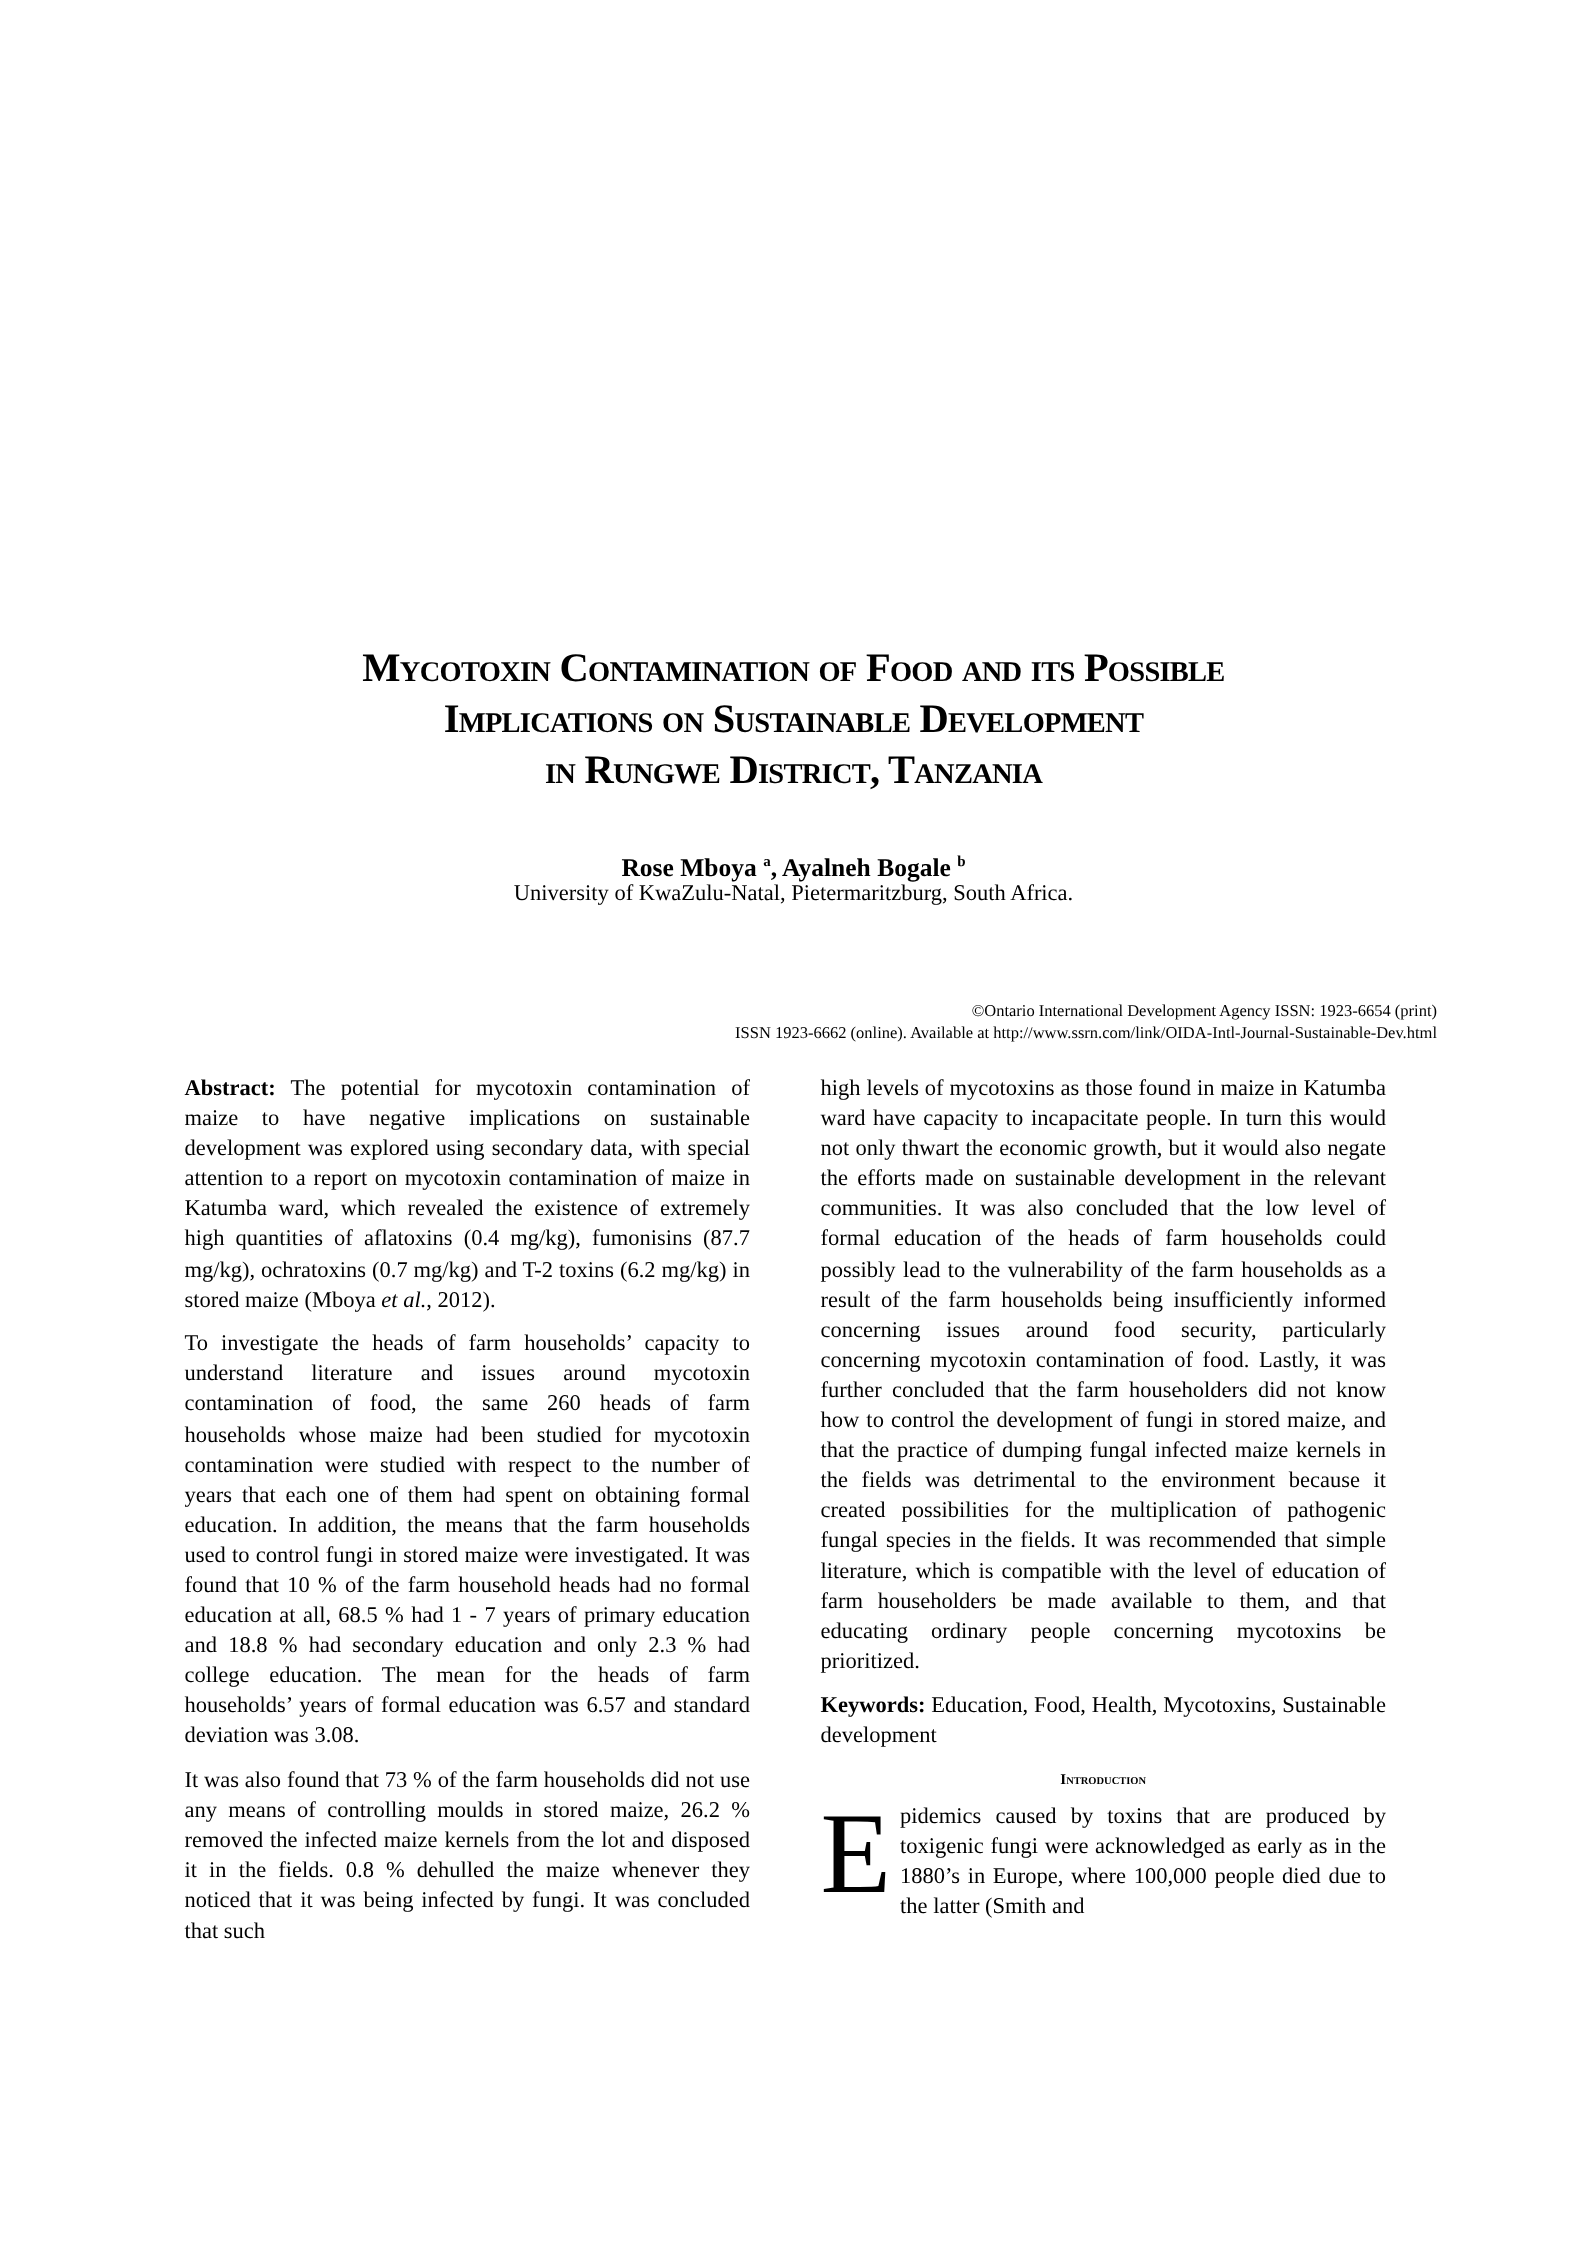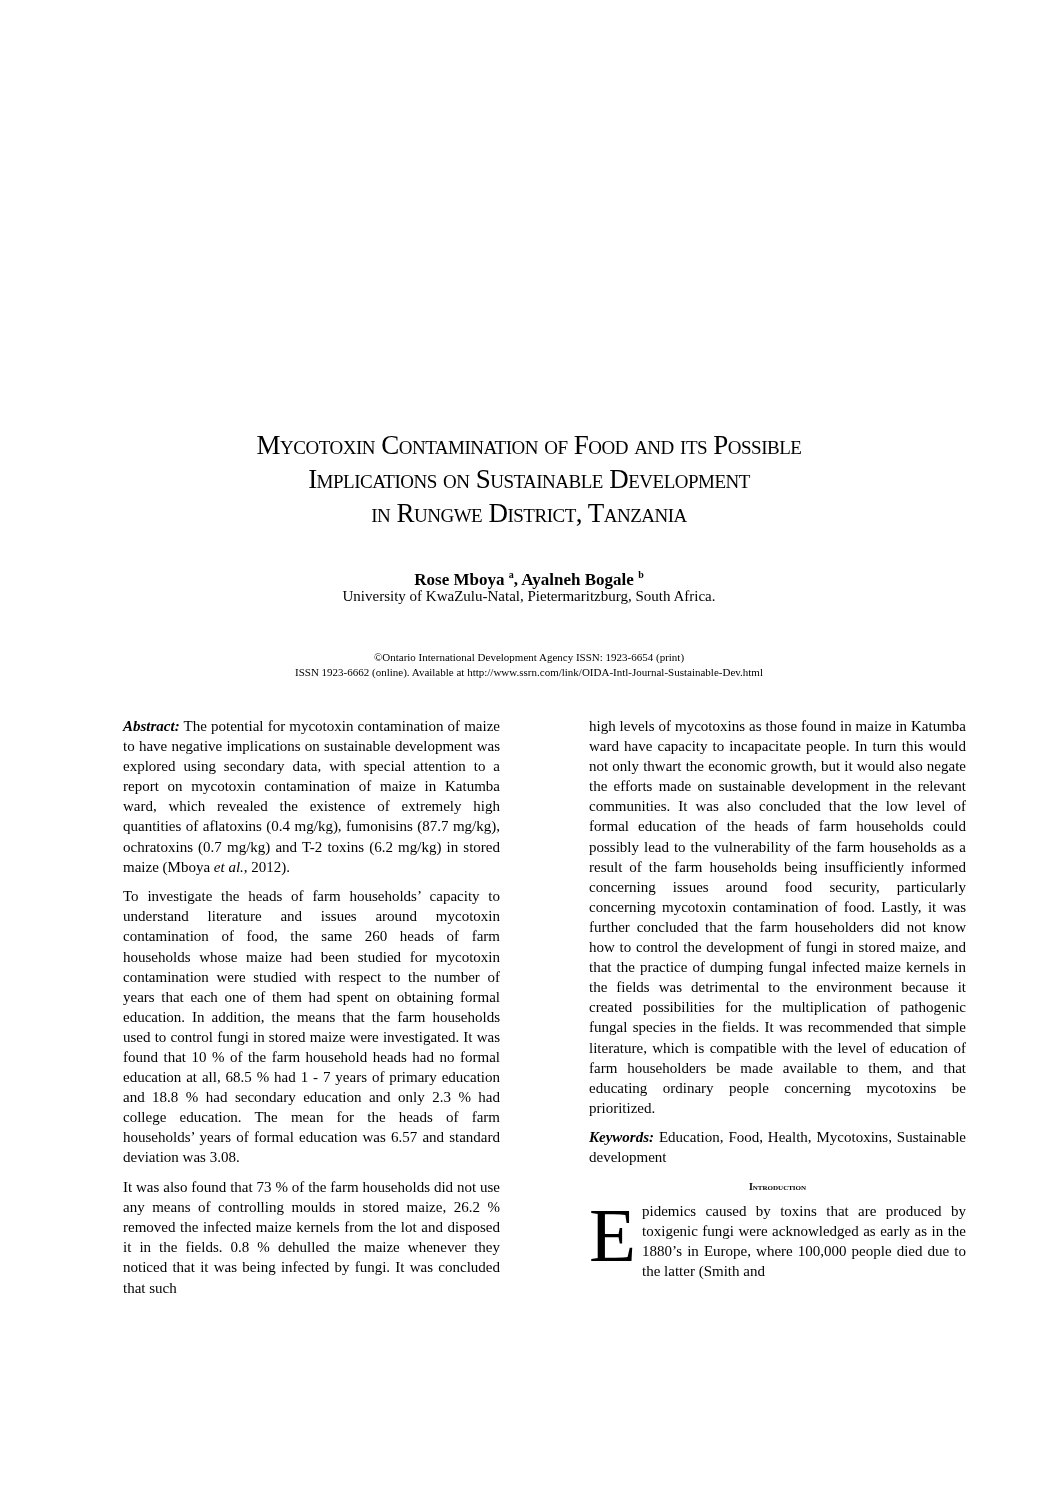--- a/index.html
+++ b/index.html
@@ -14,21 +14,21 @@
       overflow: hidden;
       color: #000;
       font-family: "Liberation Serif", "DejaVu Serif", serif;
     }
     .title-block {
       position: absolute;
       top: 428px;
       left: 100px;
       width: 858px;
       text-align: center;
-      font-weight: normal;
+      font-weight: bold;
       font-size: 27px;
       line-height: 34px;
       letter-spacing: -0.5px;
     }
     .title-line { display: block; font-variant: small-caps; }
     .authors {
       position: absolute;
       top: 564px;
       left: 100px;
       width: 858px;
@@ -43,39 +43,39 @@
       top: 587px;
       left: 100px;
       width: 858px;
       text-align: center;
       font-size: 15px;
       line-height: 19.5px;
     }
     .affil sup { font-size: 9px; vertical-align: 6px; }
     .issn {
       position: absolute;
-      top: 650px;
+      top: 667px;
       left: 100px;
       width: 858px;
-      text-align: center;
+      text-align: right;
       font-size: 11px;
       line-height: 15px;
     }
     .col {
       position: absolute;
       top: 716px;
       width: 377px;
       font-size: 15px;
       line-height: 20.1px;
       text-align: justify;
     }
     .col-left { left: 123px; }
-    .col-right { left: 589px; top: 716px; }
+    .col-right { left: 547px; top: 716px; }
     .col p { margin: 0 0 9.5px 0; }
-    .label-italic { font-weight: bold; font-style: italic; }
+    .label-italic { font-weight: bold; }
     .section-heading {
       text-align: center;
       font-weight: bold;
       font-size: 10px;
       font-variant: small-caps;
       margin: 10px 0 5px 0;
       line-height: 18px;
     }
     .dropcap {
       float: left;

